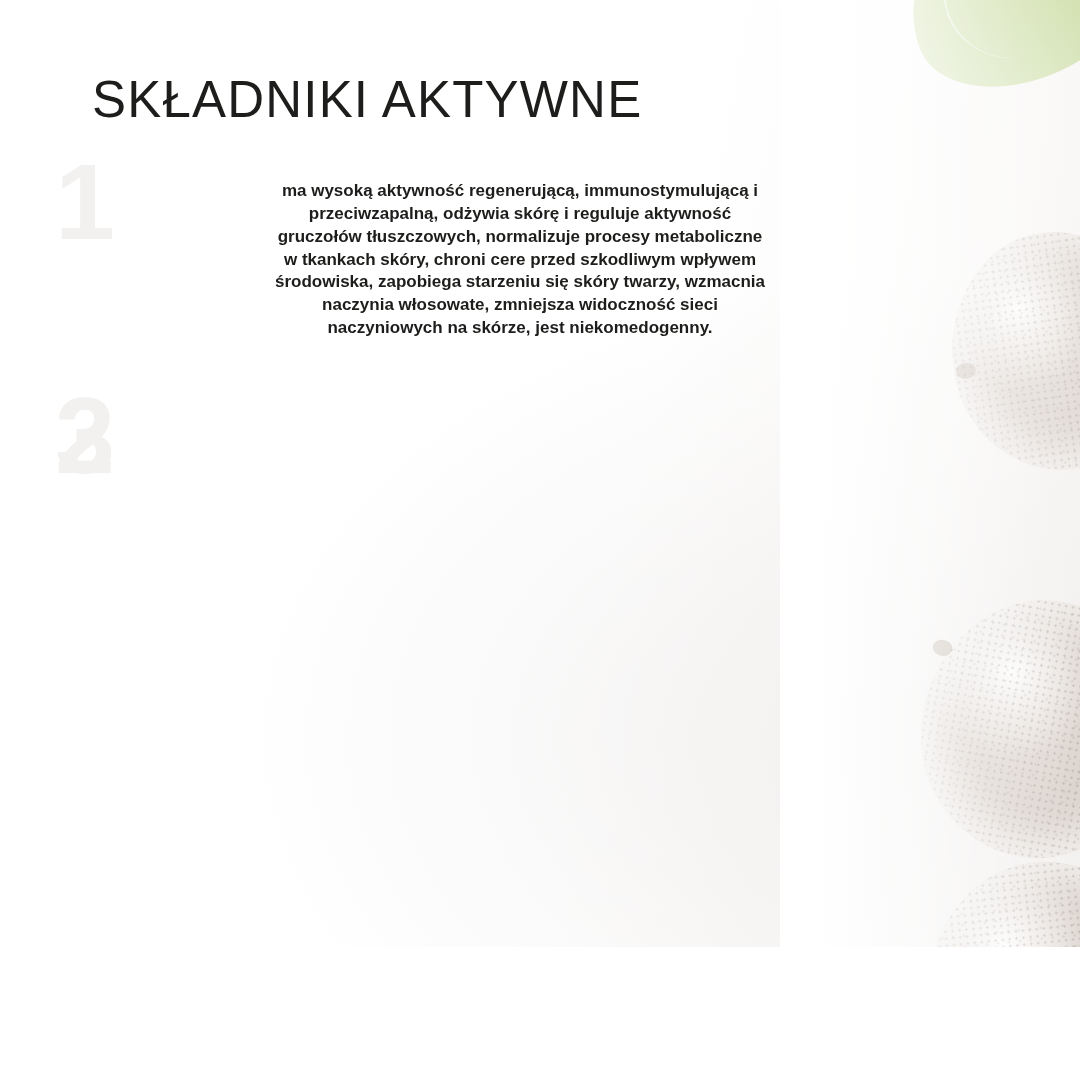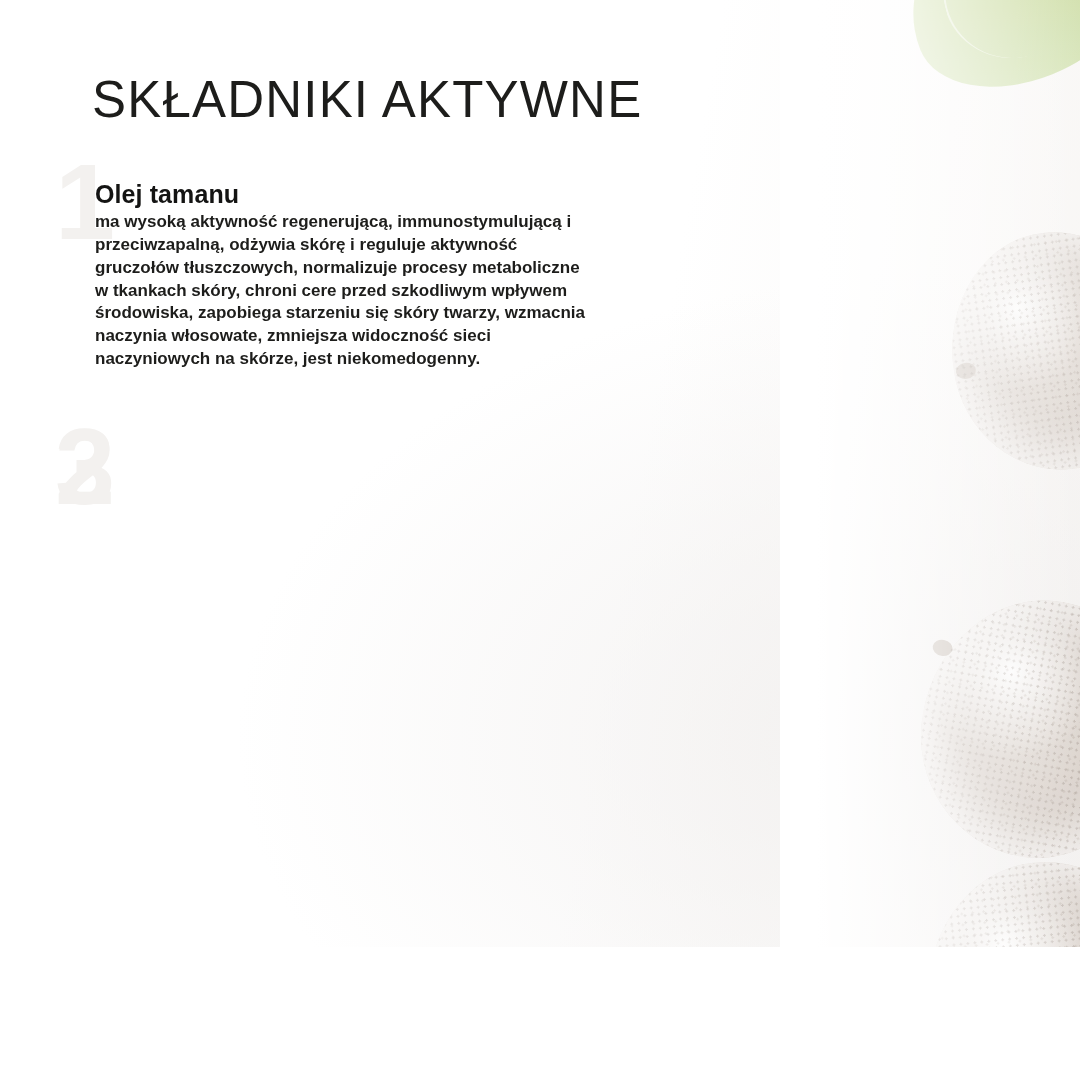--- a/index.html
+++ b/index.html
@@ -16,20 +16,21 @@
   }
 
   .poster {
     position: relative;
     width: 1080px;
     height: 947px;
     background:
       radial-gradient(120% 90% at 88% 78%, #f2f0ef 0%, rgba(250,249,248,0) 55%),
       linear-gradient(100deg, #ffffff 0%, #ffffff 58%, #fbfaf9 78%, #f7f5f3 100%);
     overflow: hidden;
+    text-align: center;
   }
 
   
   .decor-layer {
     position: absolute;
     inset: 0;
     pointer-events: none;
     overflow: hidden;
   }
 
@@ -198,21 +199,20 @@
   </div>
 
   <div class="content">
 
     <h1 class="page-title">SKŁADNIKI AKTYWNE</h1>
 
     <ul class="ingredient-list">
 
       <li class="ingredient ingredient--1">
         <span class="ingredient-index">1</span>
-        <h2 class="ingredient-name">Olej tamanu</h2>
         <p class="ingredient-desc">ma wysoką aktywność regenerującą, immunostymulującą i
 przeciwzapalną, odżywia skórę i reguluje aktywność
 gruczołów tłuszczowych, normalizuje procesy metaboliczne
 w tkankach skóry, chroni cere przed szkodliwym wpływem
 środowiska, zapobiega starzeniu się skóry twarzy, wzmacnia
 naczynia włosowate, zmniejsza widoczność sieci
 naczyniowych na skórze, jest niekomedogenny.</p>
       </li>
 
       <li class="ingredient ingredient--2">

